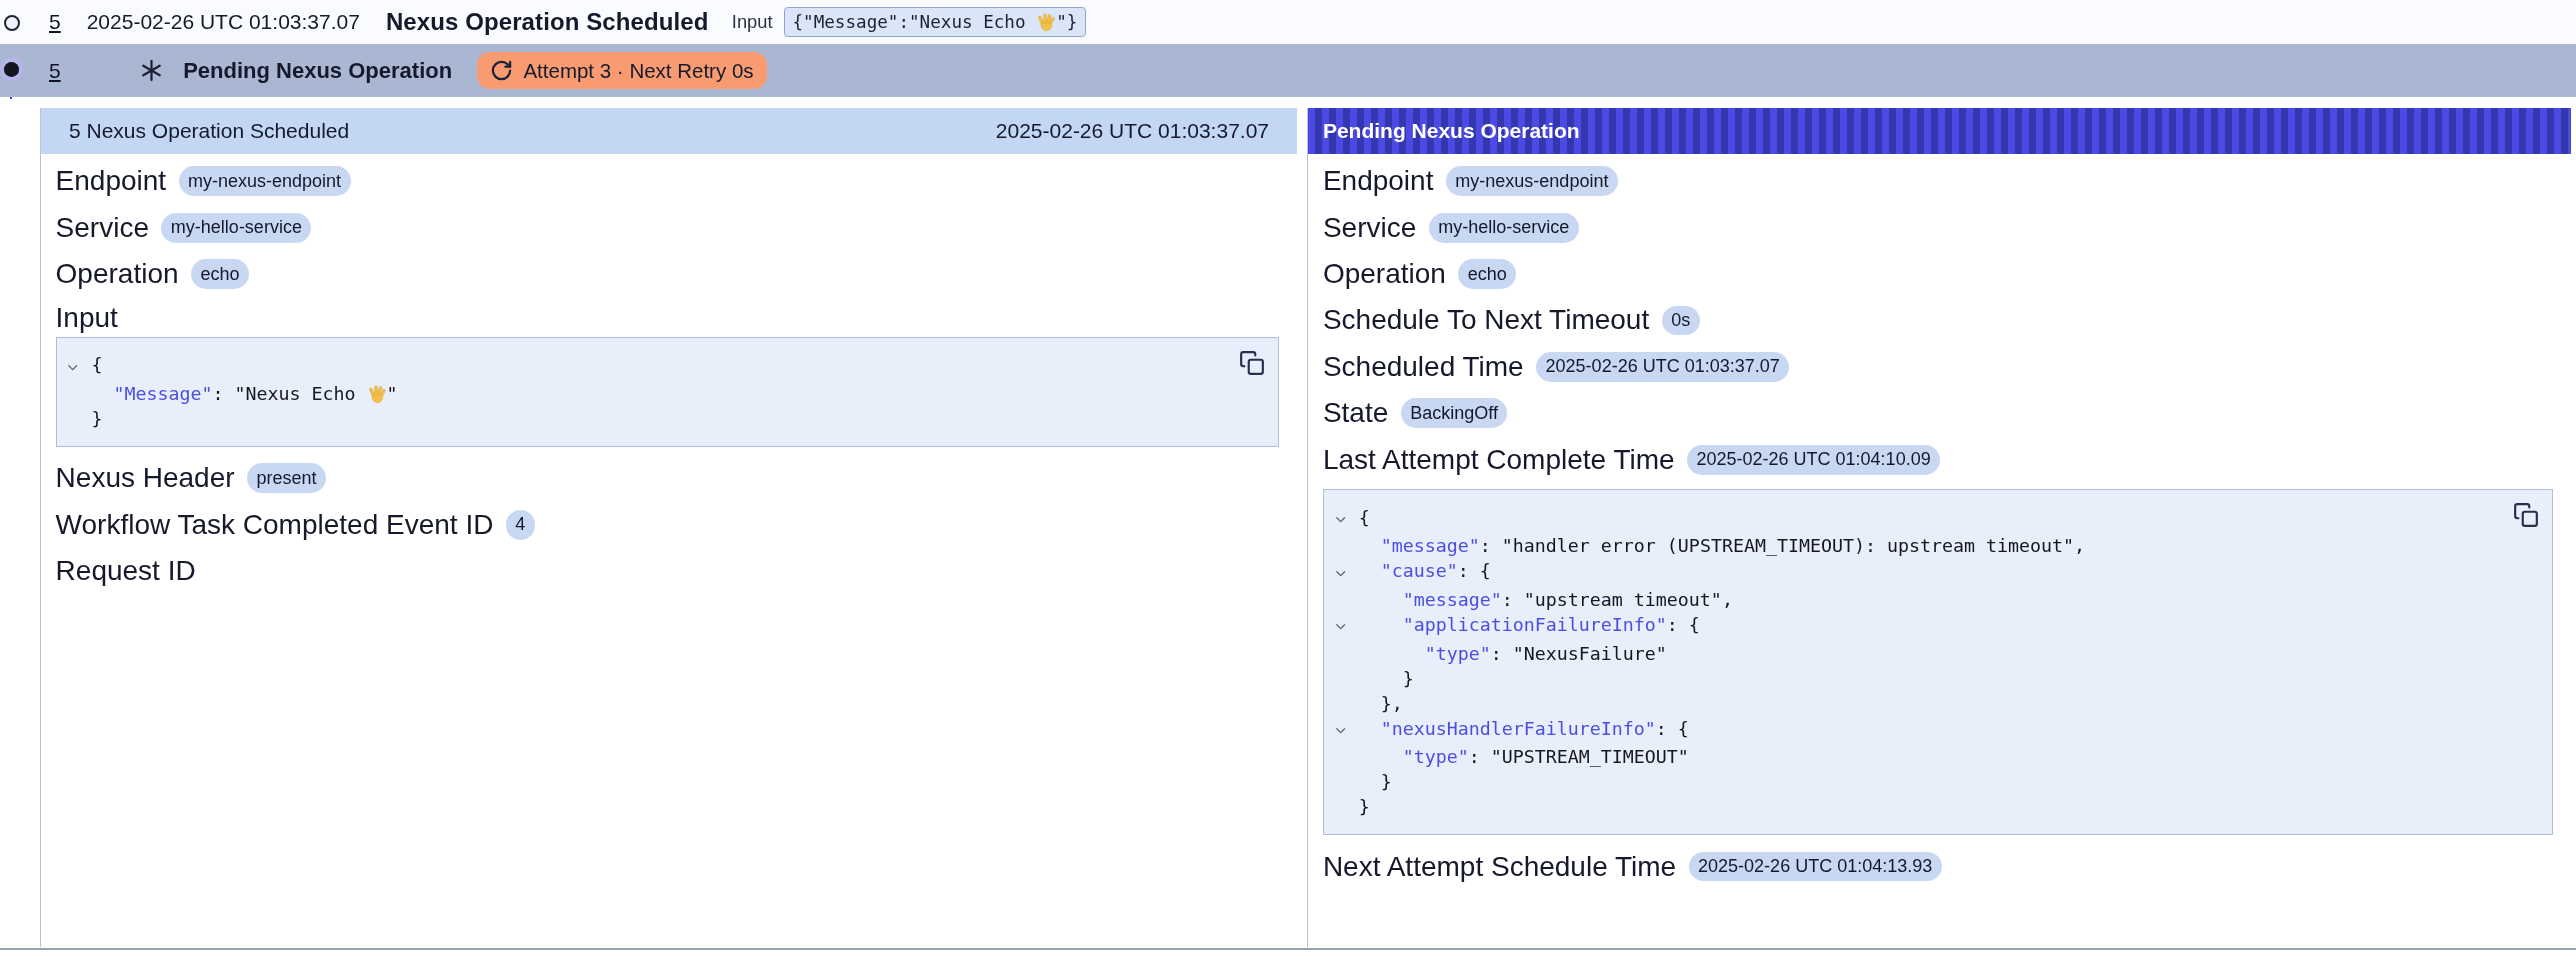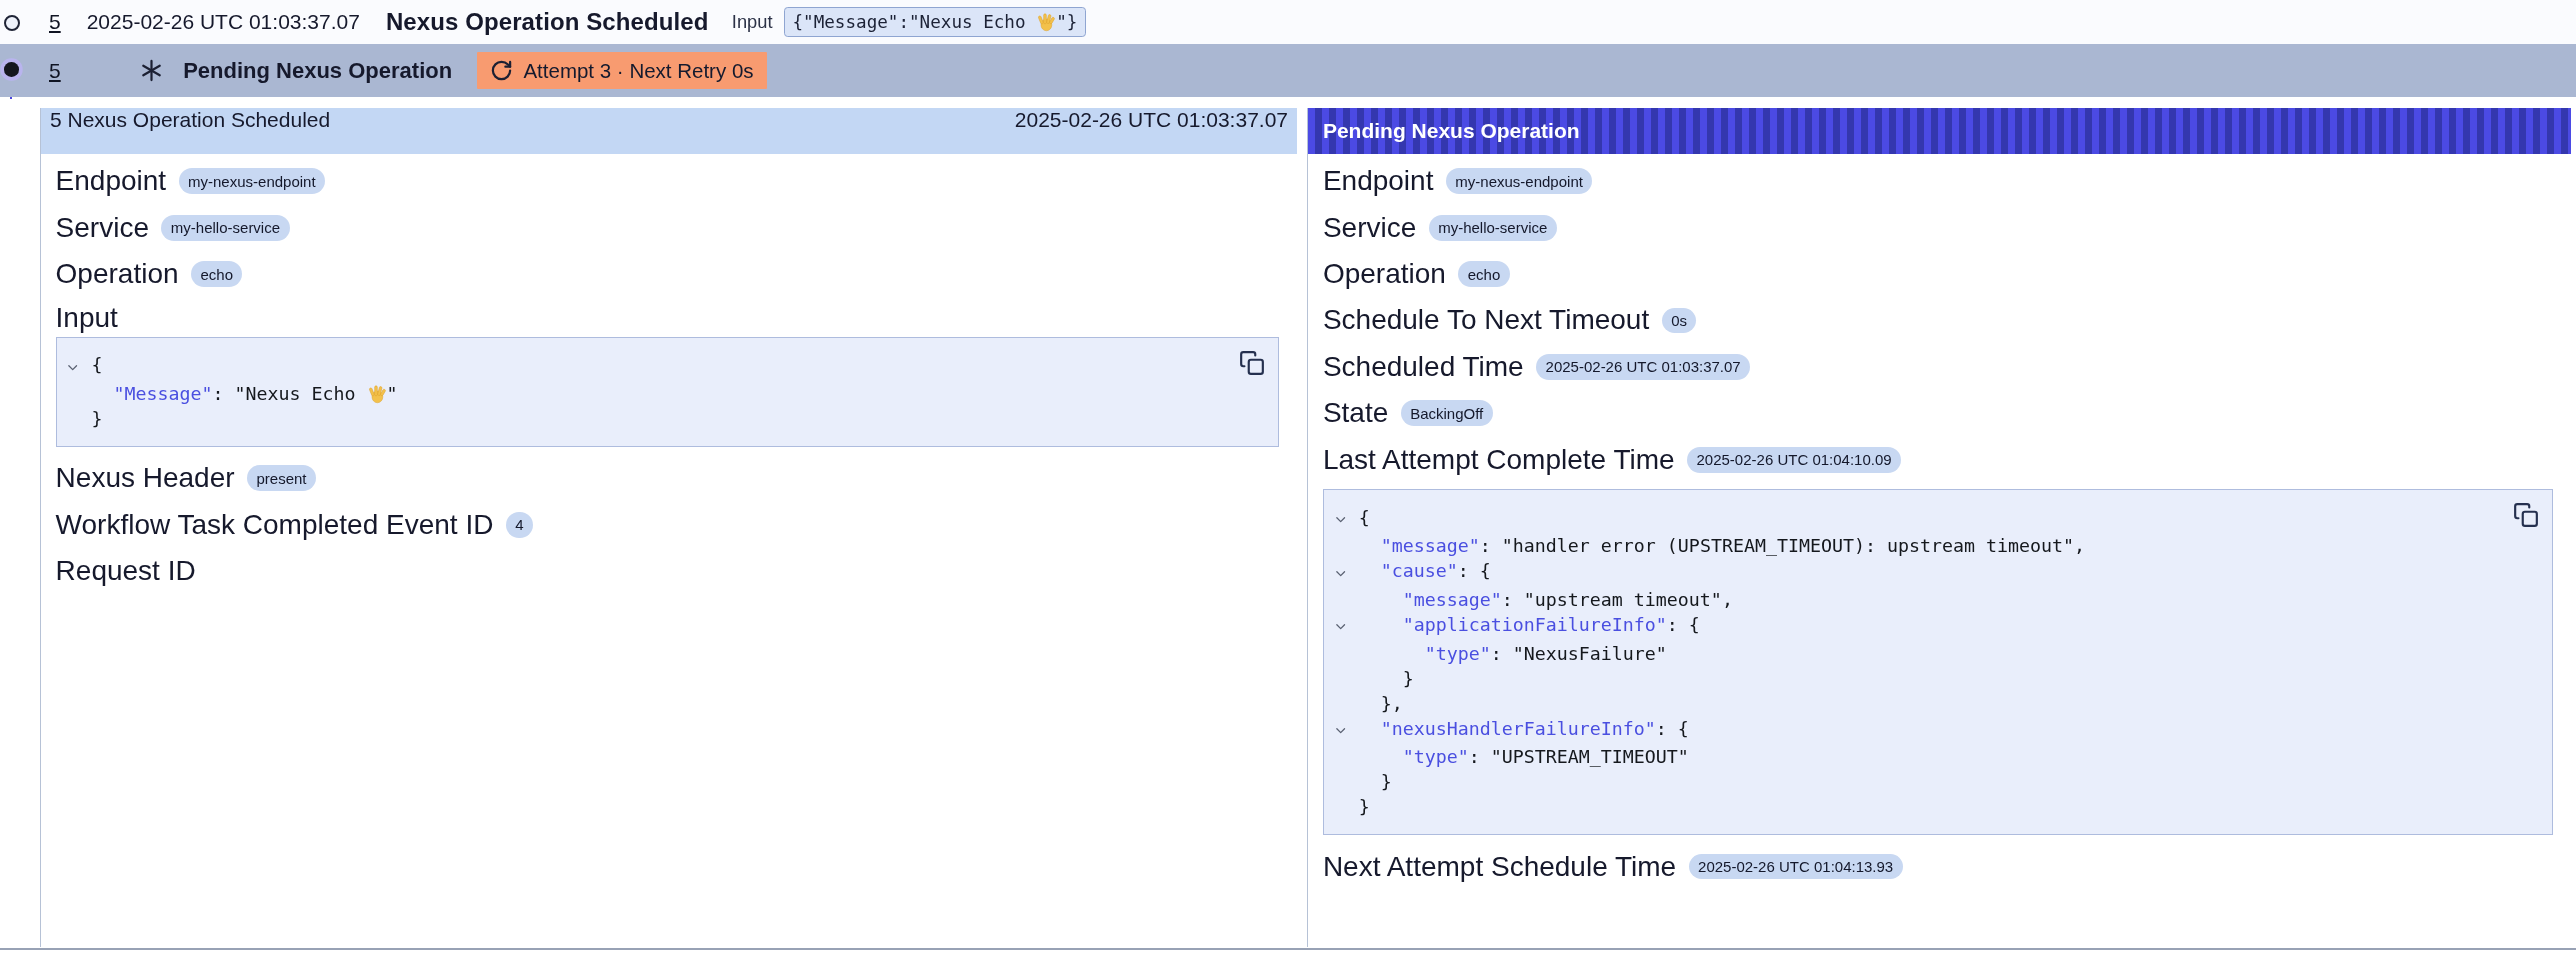--- a/index.html
+++ b/index.html
@@ -23,41 +23,41 @@
   .ev-id { font-size:21px; text-decoration:underline; color:#101423; cursor:pointer; }
   .ev-time { font-size:21px; margin-left:26px; }
   .ev-name { font-size:24px; font-weight:700; margin-left:26px; letter-spacing:0.1px; }
   .input-label { font-size:18.3px; margin-left:23.4px; color:#2c3247; }
   .chip { margin-left:11.7px; display:inline-flex; align-items:center; font-family:"DejaVu Sans Mono",monospace;
     font-size:17.6px; background:var(--chip-bg,#dbe5f8); border:1.5px solid var(--chip-border,#8fa5d1);
     border-radius:3.7px; padding:3.7px 7.3px; color:#1c2236; white-space:pre; }
   .pend-title { font-size:22px; font-weight:700; margin-left:20.5px; }
   .ast-icon { margin-left:79px; display:inline-flex; }
   .retry-badge { margin-left:25px; display:inline-flex; align-items:center; gap:10.3px;
-    background:var(--retry-badge-bg,#f89b70); padding:6.6px 13px; border-radius:1px; font-size:20.5px;
+    background:var(--retry-badge-bg,#f89b70); padding:6.6px 13px; border-radius:13px; font-size:20.5px;
     font-weight:500; color:#141a2e; }
 
   
   .panels { position:absolute; left:40px; top:108px; width:2531px; height:839px; display:flex; gap:10.3px; }
   .panel { overflow:hidden; border-left:1.5px solid var(--panel-border,#b6c2d6); }
   .panel-left { width:1257px; flex:none; }
   .panel-right { flex:1; }
-  .panel-head { height:46px; display:flex; justify-content:space-between;
-    padding:0 9px; background:var(--header-bg,#c3d7f4); }
+  .panel-head { height:46px; display:flex; align-items:center; justify-content:space-between;
+    padding:0 28px; background:var(--header-bg,#c3d7f4); }
   .panel-head .ph-title { font-size:21px; font-weight:500; }
   .panel-head .ph-time { font-size:21px; font-weight:400; }
   .panel-head-striped { height:46px; display:flex; align-items:center; padding:0 14.6px;
     background:repeating-linear-gradient(90deg, var(--stripe-light,#4b4ae4) 0 7.3px, var(--stripe-dark,#3437ae) 7.3px 14px); }
   .panel-head-striped .ph-title { color:#ffffff; font-size:21px; font-weight:600; }
   .panel-body { padding:10.3px 0 0 14.6px; }
 
   .field-row { display:flex; align-items:center; height:34px; margin-bottom:12.4px; }
   .field-label { font-size:28px; color:var(--text-dark,#16192c); margin-right:12.4px; white-space:nowrap; }
   .badge { display:inline-flex; align-items:center; background:var(--badge-bg,#c8d8f2); border-radius:16px;
-    padding:4.4px 9.5px; font-size:15px; color:#14182b; white-space:nowrap; }
+    padding:4.4px 9.5px; font-size:18px; color:#14182b; white-space:nowrap; }
   .link-value { font-size:20.5px; text-decoration:underline; color:#101423; cursor:pointer; }
 
   
   .code-block { position:relative; background:var(--code-bg,#e9eefb); border:1.5px solid var(--code-border,#aebcde);
     margin:4.4px 17.6px 14.6px 0; padding:14.6px 51px 14.6px 8.8px; font-family:"DejaVu Sans Mono",monospace;
     font-size:18.3px; line-height:25px; color:#15181d; }
   .code-line { display:flex; align-items:flex-start; }
   .code-gutter { width:26px; flex:none; padding-top:3.7px; }
   .code-content { white-space:pre; }
   .tok-key { color:var(--key-blue,#4a4fe0); }

